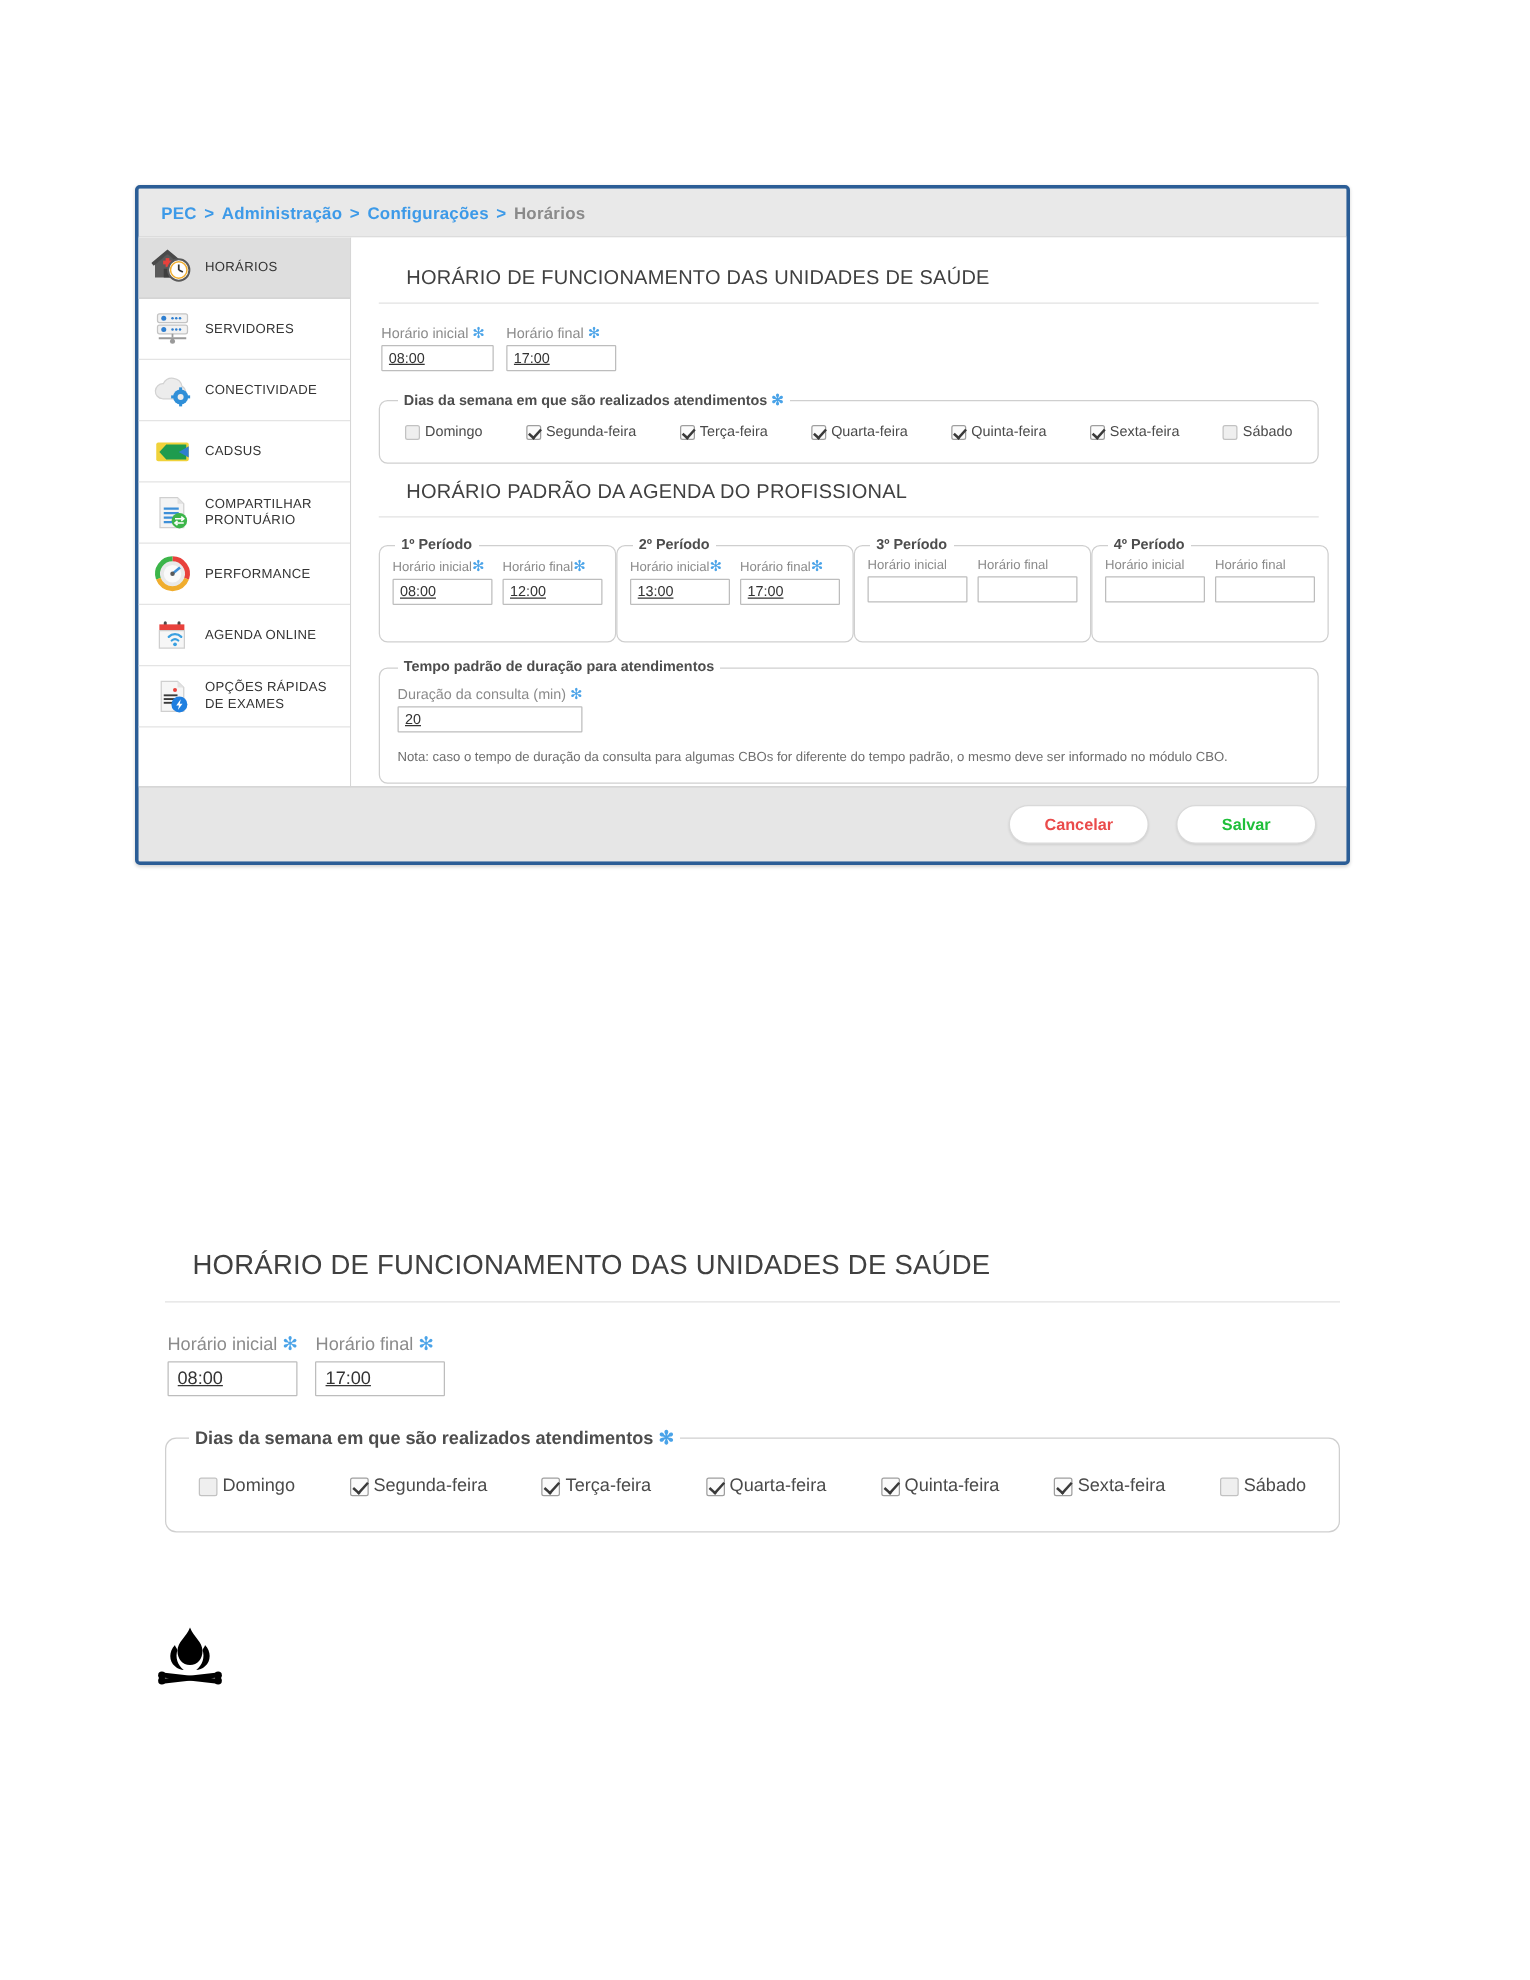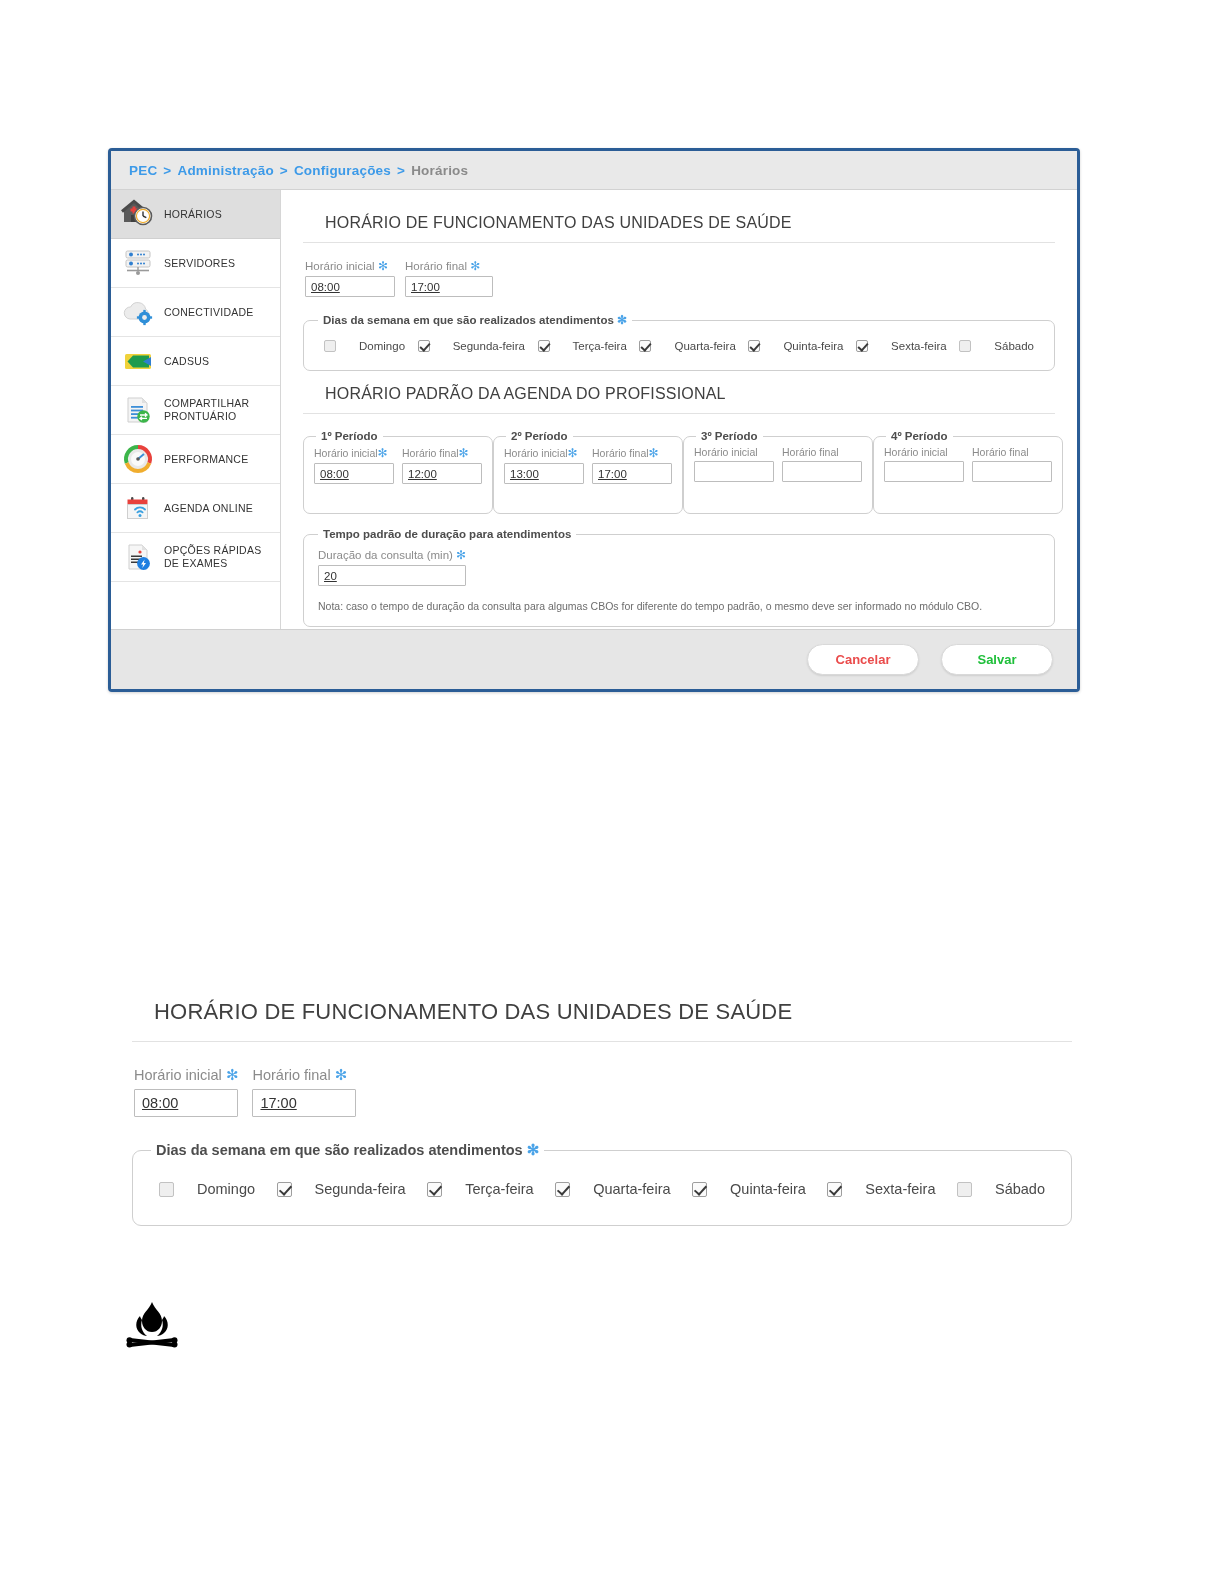--- a/index.html
+++ b/index.html
@@ -101,21 +101,21 @@
   fieldset.box > legend{
     font-size:11.5px; color:#4d4d4d; font-weight:bold;
     padding:0 5px; margin-left:2px;
   }
 
   .days{
     display:flex; align-items:center;
     justify-content:space-between;
     padding:7px 8px 6px 8px;
   }
-  .day{ display:flex; align-items:center; gap:23px; cursor:pointer;}
+  .day{ display:flex; align-items:center; gap:4px; cursor:pointer;}
   .day span{ font-size:11.5px; color:#4a4a4a; white-space:nowrap;}
   .cb{
     width:12px; height:12px; flex:0 0 12px;
     border:1px solid #9e9e9e; border-radius:2px;
     background:#fbfbfb;
     position:relative;
   }
   .cb.off{ background:#efefef; border-color:#c2c2c2; }
   .cb.on::after{
     content:"";

